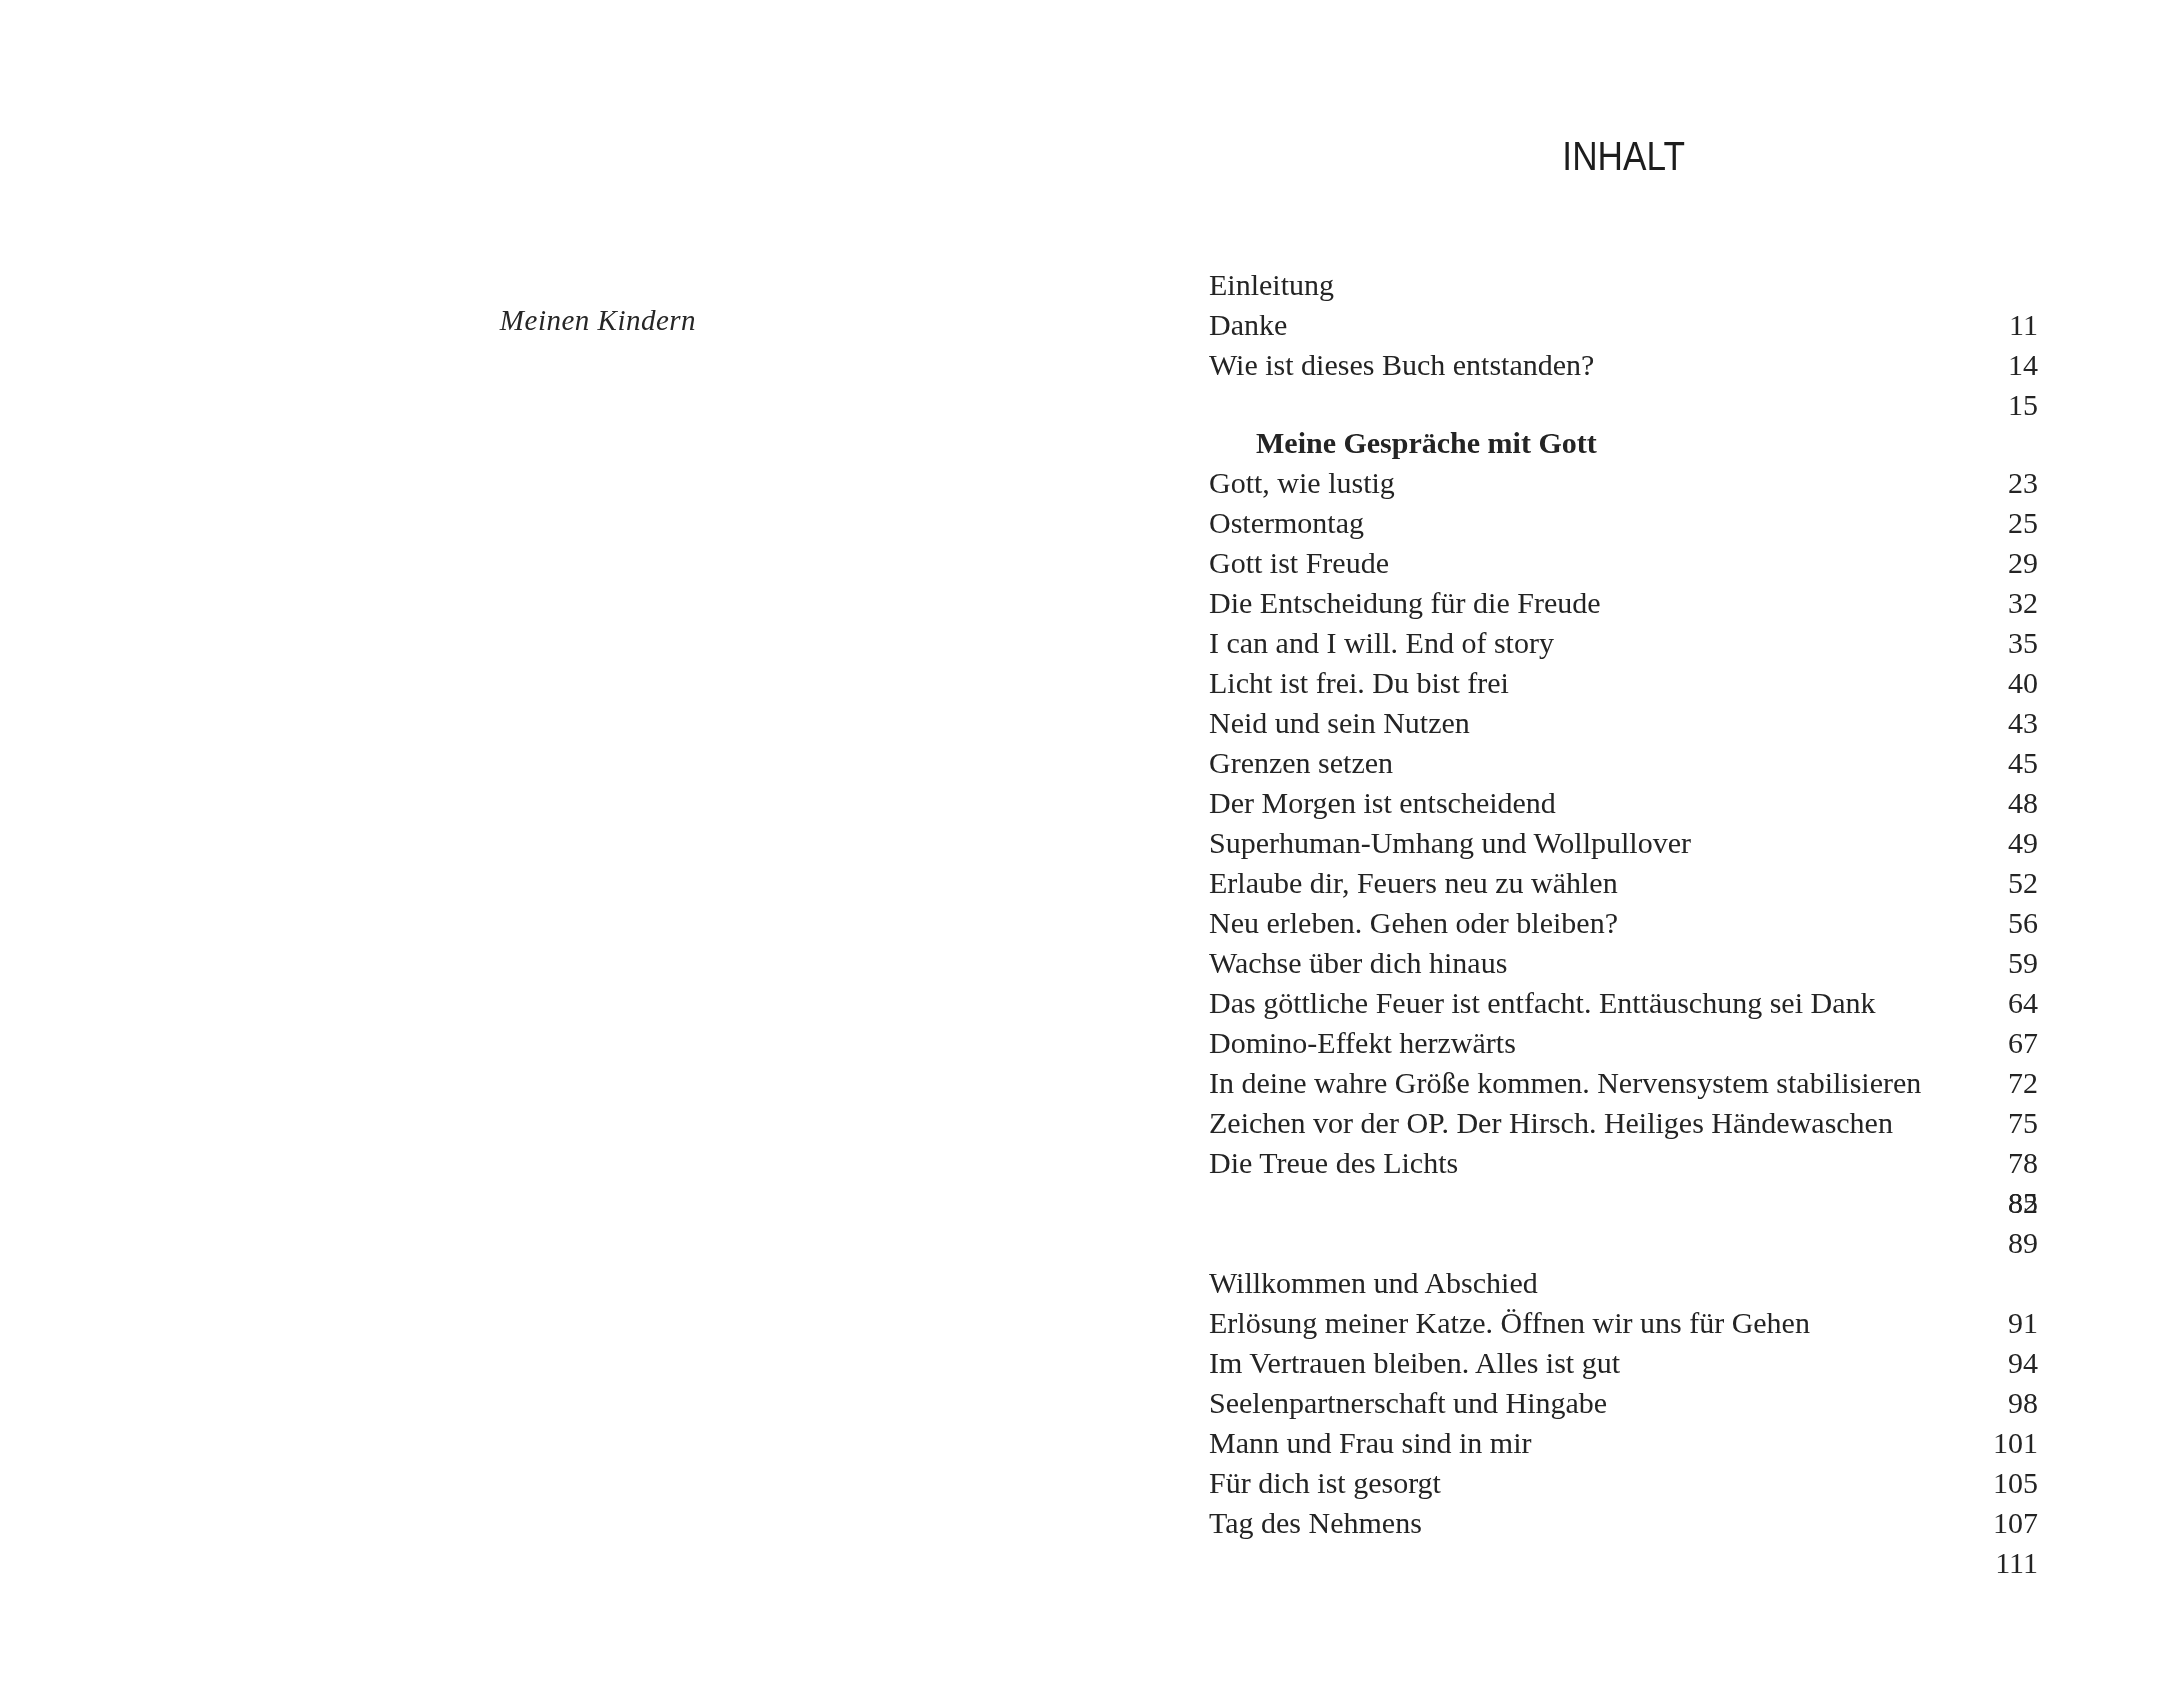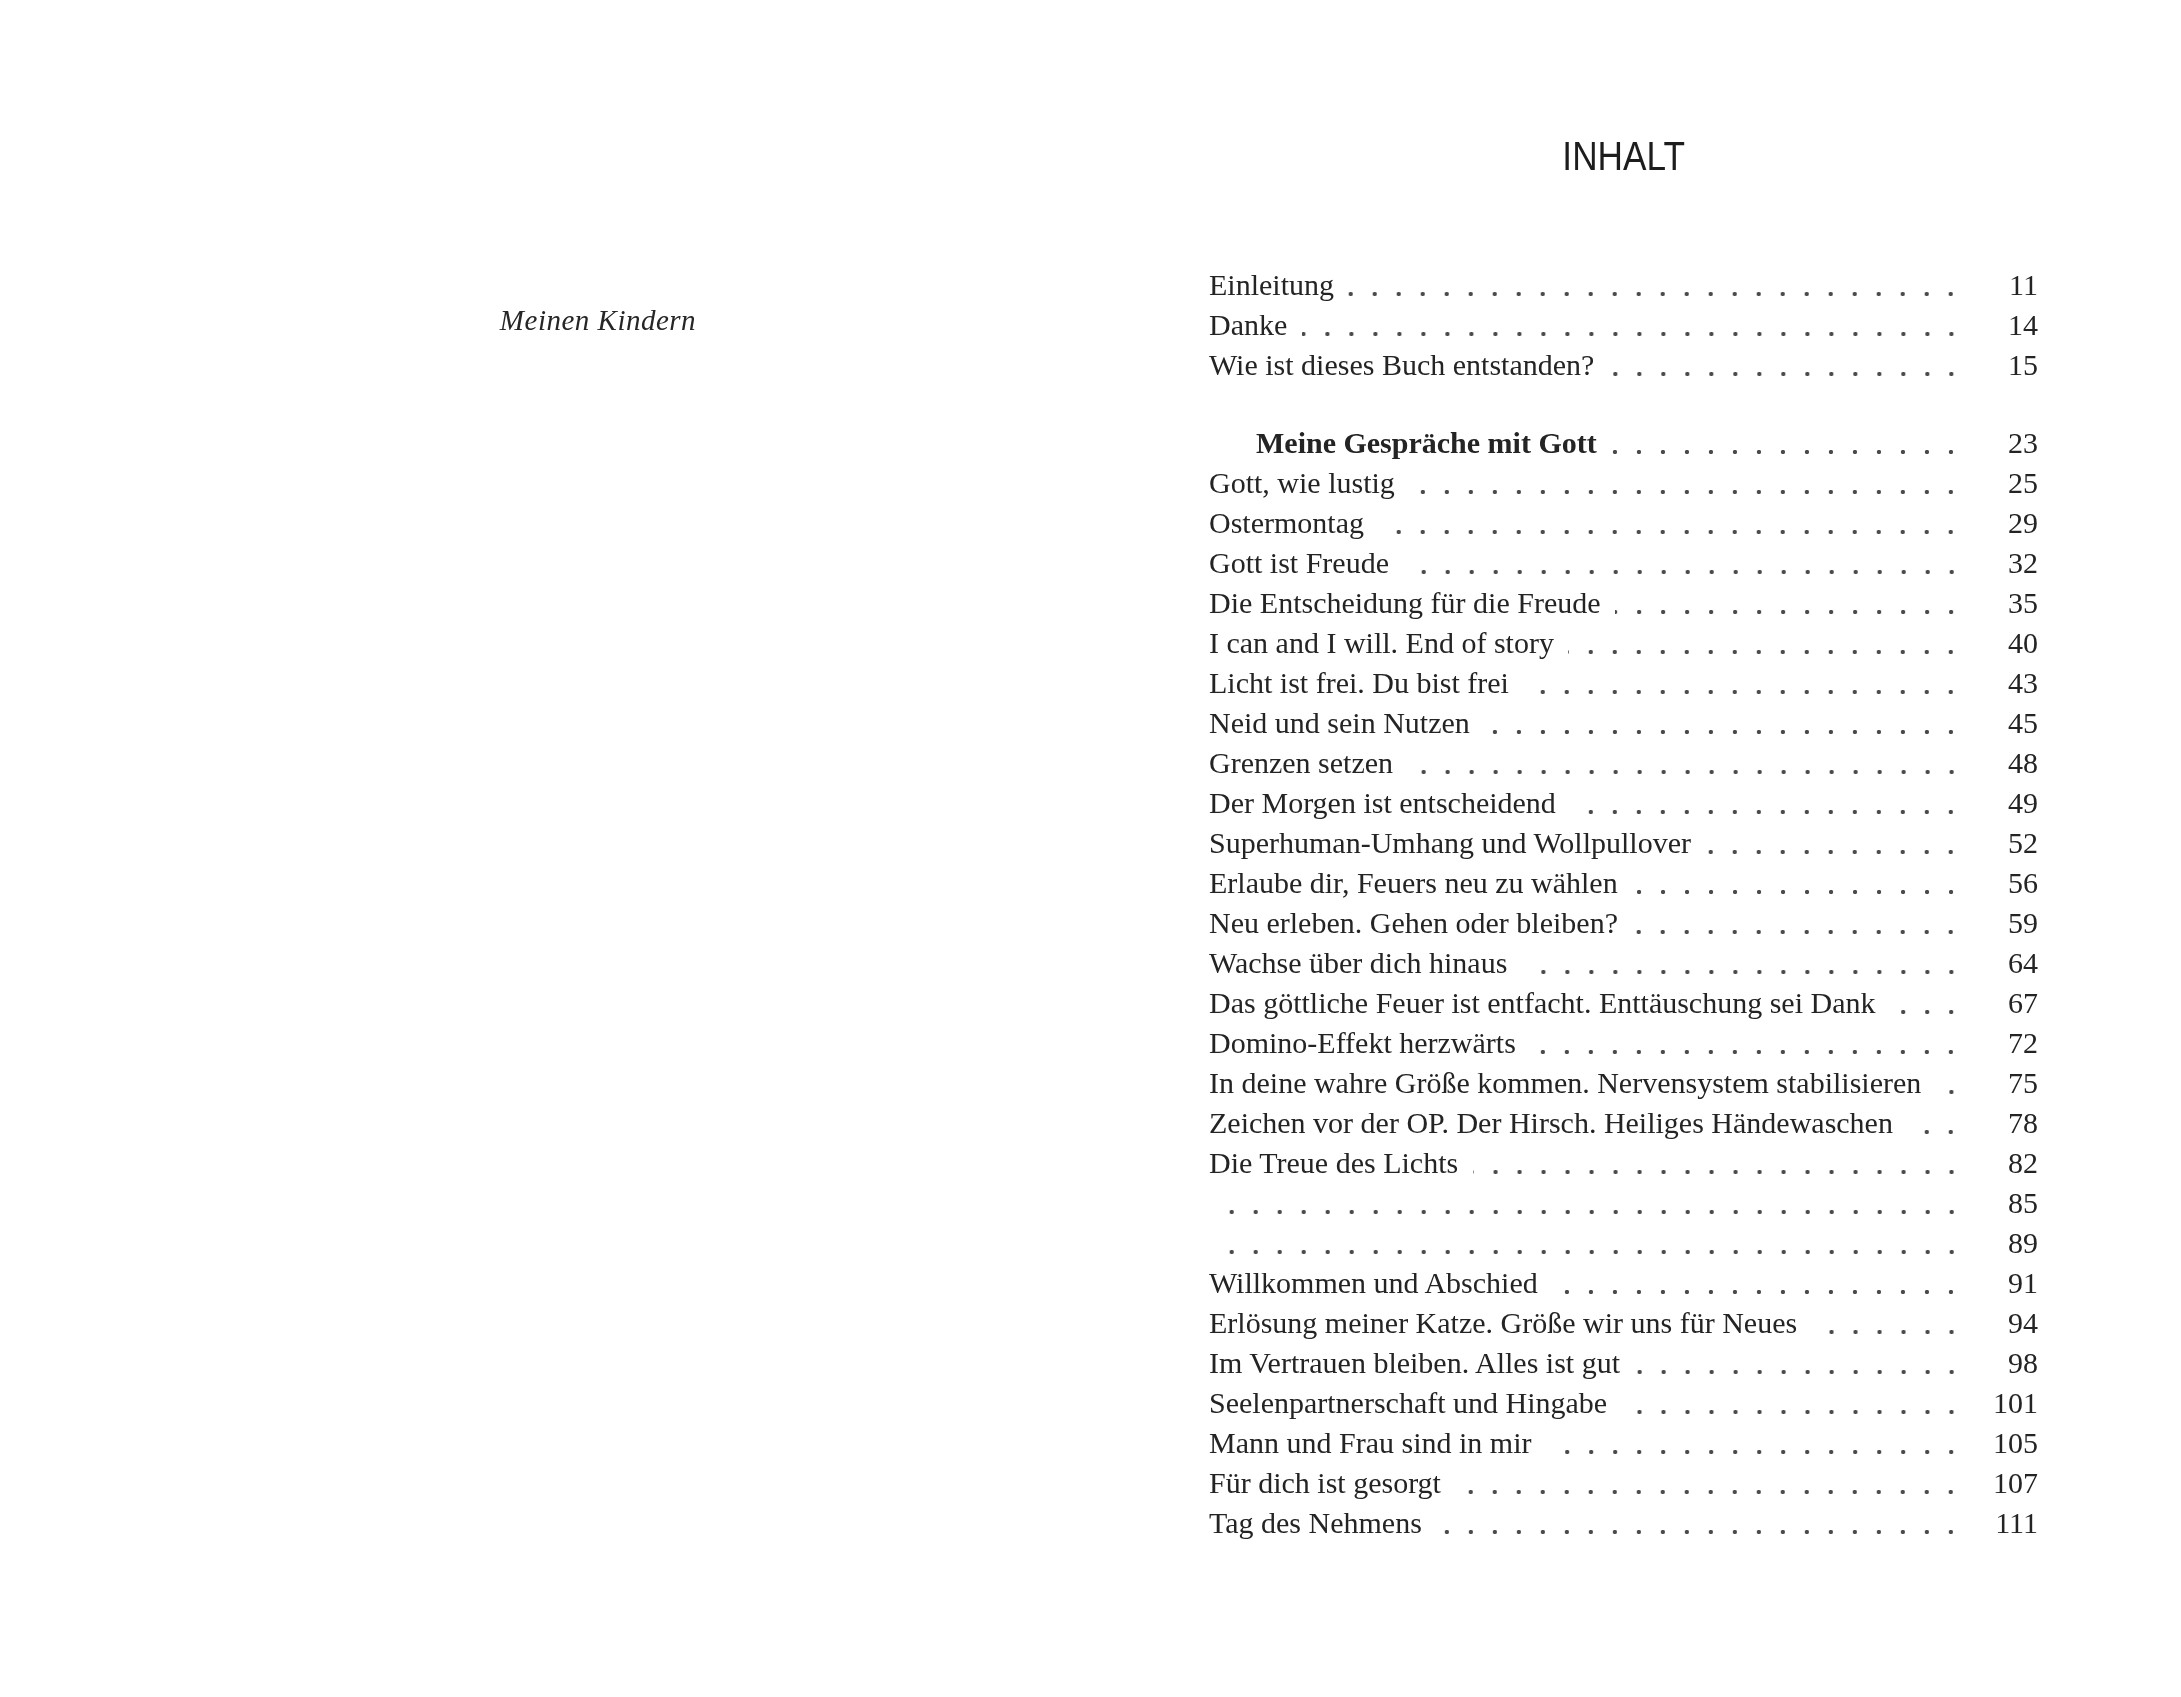--- a/index.html
+++ b/index.html
@@ -45,21 +45,21 @@
     display:inline-block;
     transform:scaleX(0.88);
     transform-origin:50% 50%;
   }
   .toc{
     position:absolute;left:1209px;top:265px;width:829px;
     font-size:30px;
   }
   .toc-row{
     display:flex;
-    height:40px;line-height:40px;
+    height:40px;line-height:40px;flex-direction:column;
   }
   .toc-row.section-gap{margin-top:38px;margin-left:47px;}
   .toc-label{
     white-space:nowrap;
     flex:0 0 auto;
   }
   .toc-row.bold .toc-label{font-weight:bold;}
   .leader{
     flex:1 1 auto;
     margin-left:14.5px;
@@ -203,21 +203,21 @@
     <div class="toc-row">
     <span class="leader"></span>
     <span class="toc-page">89</span>
   </div>
     <div class="toc-row">
     <span class="toc-label">Willkommen und Abschied</span>
     <span class="leader"></span>
     <span class="toc-page">91</span>
   </div>
     <div class="toc-row">
-    <span class="toc-label">Erlösung meiner Katze. Größe wir uns für Neues</span>
+    <span class="toc-label">Erlösung meiner Katze. Öffnen wir uns für Gehen</span>
     <span class="leader"></span>
     <span class="toc-page">94</span>
   </div>
     <div class="toc-row">
     <span class="toc-label">Im Vertrauen bleiben. Alles ist gut</span>
     <span class="leader"></span>
     <span class="toc-page">98</span>
   </div>
     <div class="toc-row">
     <span class="toc-label">Seelenpartnerschaft und Hingabe</span>

